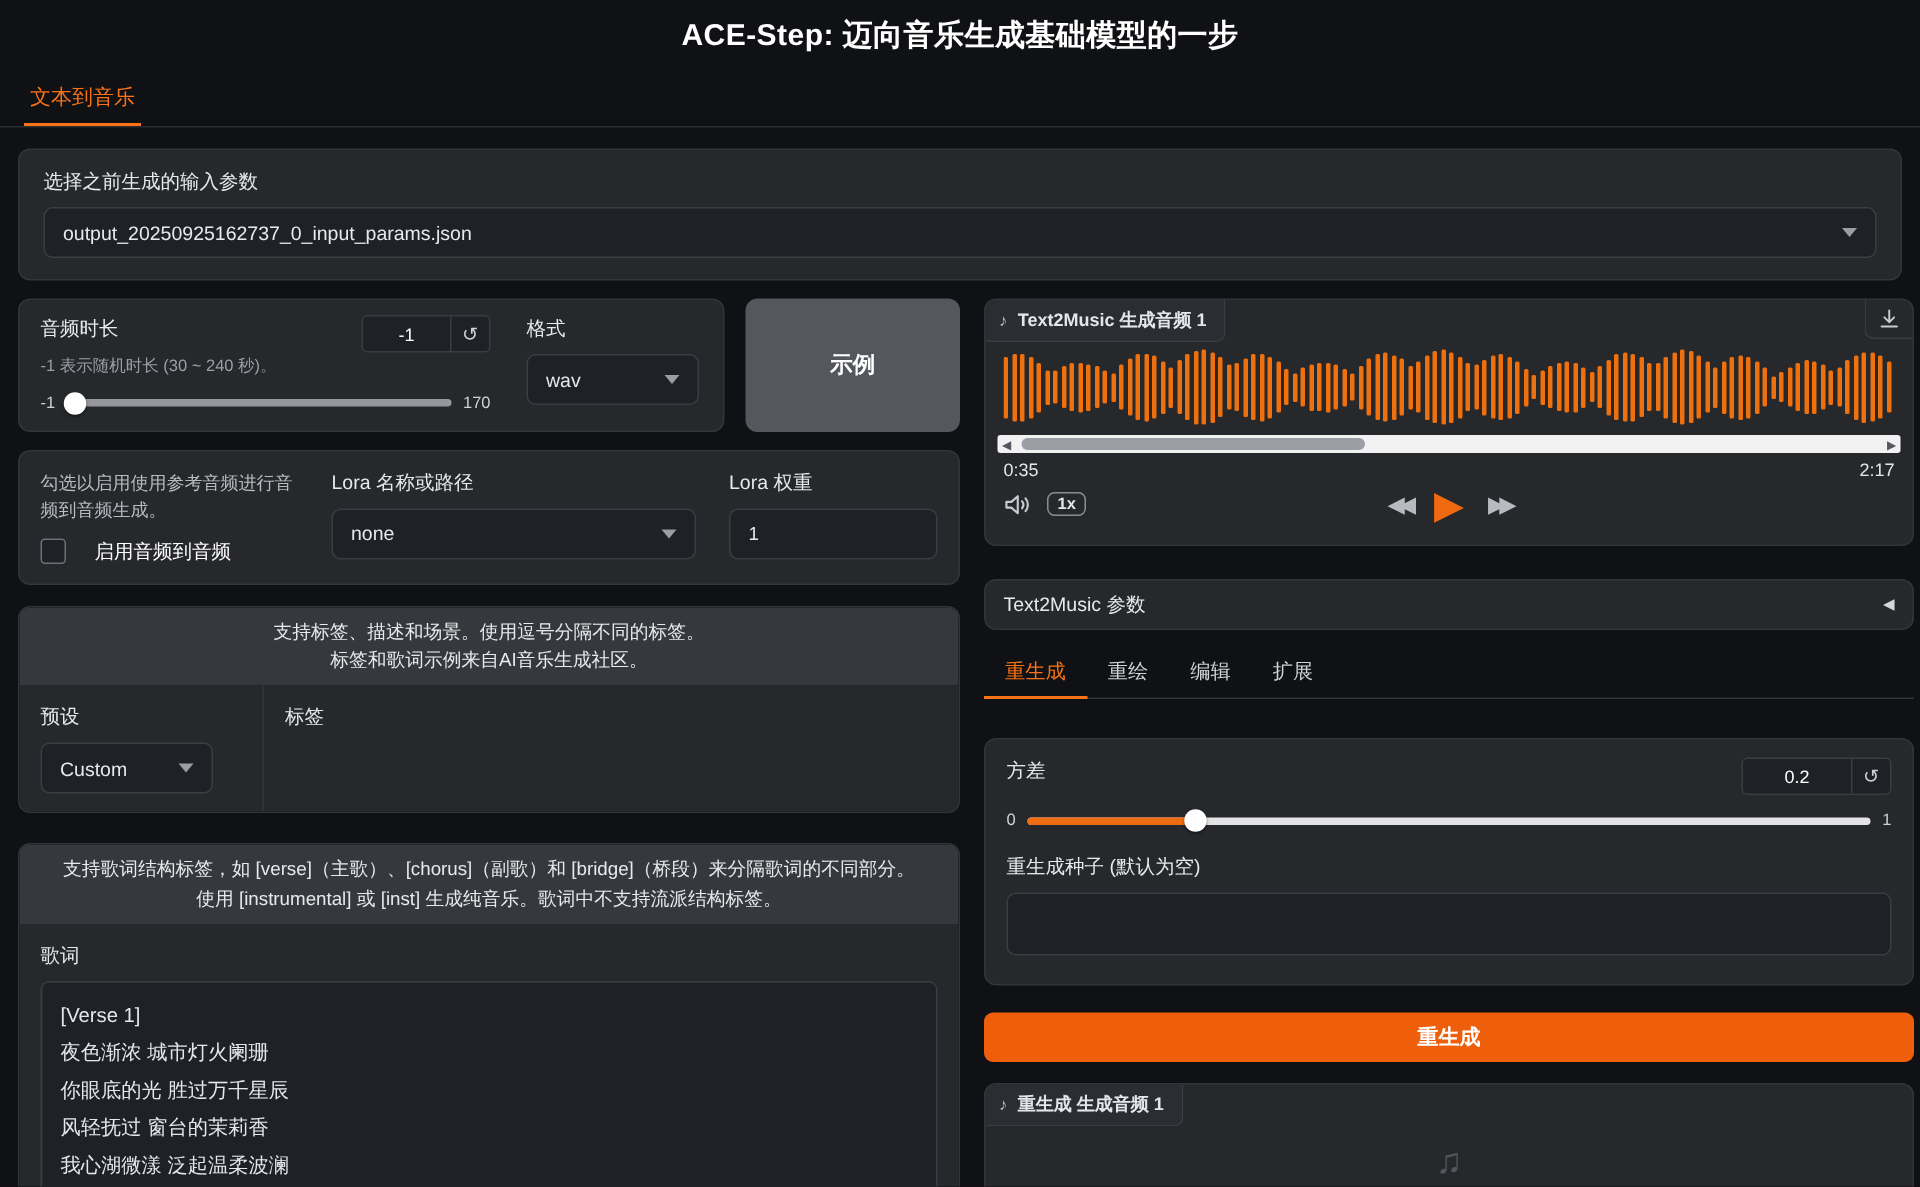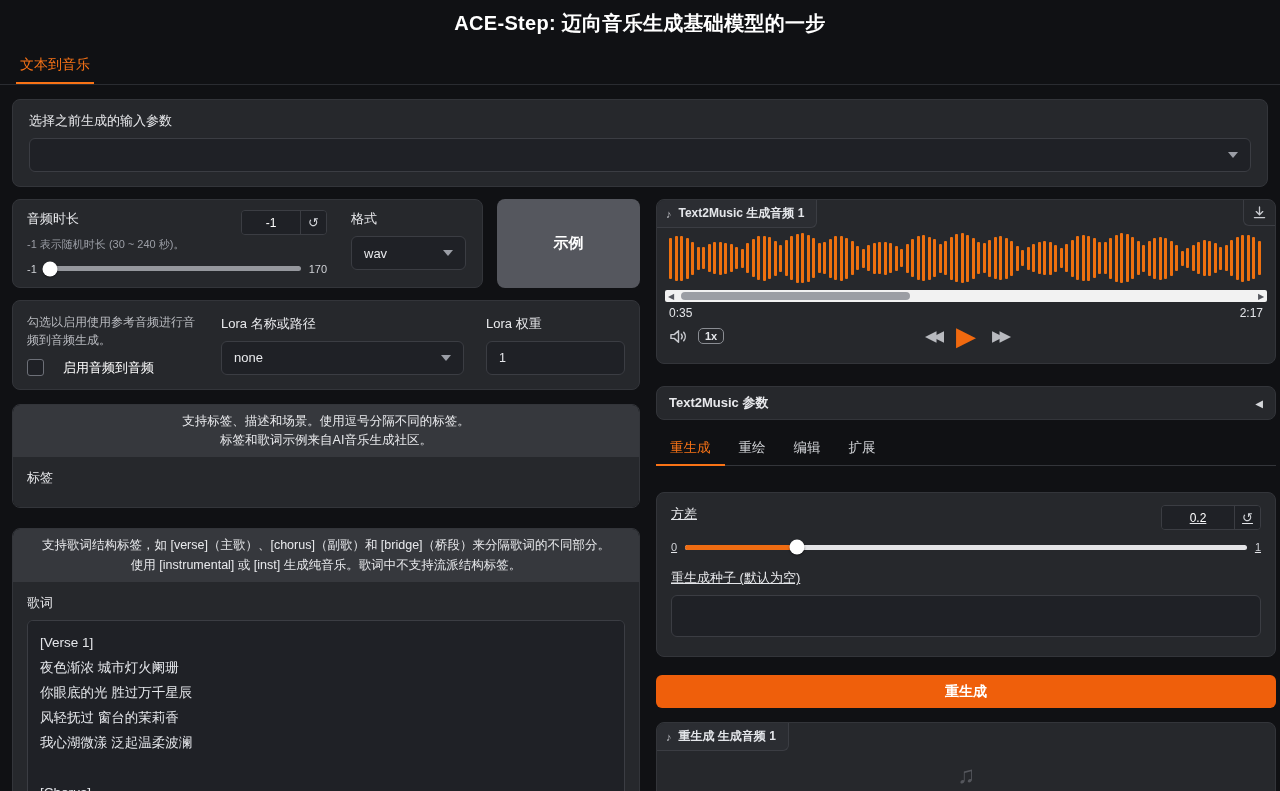--- a/index.html
+++ b/index.html
@@ -68,21 +68,21 @@
   .minmax { font-size:11px; color:#cfd1d6; }
   .track { position:relative; flex:1; height:5px; border-radius:3px; background:#95979d; }
   .track .fill { position:absolute; left:0; top:0; bottom:0; background:#ef6c12; border-radius:3px; }
   .track .handle { position:absolute; top:50%; transform:translate(-50%,-50%);
     width:15px; height:15px; border-radius:50%; background:#fff; box-shadow:0 1px 2px rgba(0,0,0,.5); cursor:pointer; }
   .fmt-col { flex:1; }
   .fmt-col .dropdown { width:115px; }
   .example-btn { flex:1; background:#55575e; border:none; border-radius:8px;
     color:#fff; font-size:15px; font-weight:bold; cursor:pointer; font-family:"Liberation Sans", sans-serif; }
   
-  .lora-group { margin-top:12px; padding:12px 14px; display:flex; gap:22px;align-items:center; }
+  .lora-group { margin-top:12px; padding:12px 14px; display:flex; gap:22px; }
   .lora-info-col { width:172px; flex:none; }
   .chk-row { display:flex; align-items:center; gap:19px; margin-top:10px; }
   .checkbox { width:17px; height:17px; border:1px solid #6d7078; border-radius:3px; background:#1f2126; cursor:pointer; }
   .chk-lbl { font-size:13px; color:#fff; font-weight:500; cursor:pointer; }
   .lora-name-col { width:243px; flex:none; }
   .lora-weight-col { flex:1; }
   .weight-input { height:34px; padding:0 12px; display:flex; align-items:center; }
   
   .banner-block { margin-top:14px; border:1px solid #33353a; border-radius:8px; overflow:hidden; }
   .banner { background:#36383d; padding:7px 10px; text-align:center;
@@ -113,26 +113,26 @@
     display:flex; align-items:center; }
   .vol-group { display:flex; align-items:center; gap:10px; }
   .speed-chip { border:1px solid #8a8d93; border-radius:5px; padding:1px 6px;
     font-size:11px; font-weight:bold; color:#e4e6ea; cursor:pointer; }
   .transport { position:absolute; left:50%; transform:translateX(-50%);
     display:flex; align-items:center; gap:16px; }
   .skip { color:#b8babf; font-size:15px; letter-spacing:-4px; cursor:pointer; }
   .play { color:#f0690f; font-size:26px; cursor:pointer; line-height:1; }
   .accordion { margin-top:22px; height:34px; background:#26282c; border:1px solid #33353a;
     border-radius:8px; display:flex; align-items:center; padding:0 12px; cursor:pointer; }
-  .accordion .acc-title { font-size:13px; font-weight:bold; color:#e8e9ec; }
+  .accordion .acc-title { font-size:13px; font-weight:normal; color:#e8e9ec; }
   .accordion .arrow { margin-left:auto; color:#d4d6da; font-size:10px; }
   .ptabs { margin-top:10px; display:flex; border-bottom:1px solid #33353a; }
   .ptab { padding:9px 14px 7px 14px; font-size:13.5px; color:#d0d2d6; cursor:pointer; font-weight:500; }
   .ptab.active { color:#f97316; border-bottom:2px solid #f97316; margin-bottom:-1px; }
-  .var-panel { margin-top:26px; padding:12px 14px 16px 14px;text-decoration:underline; }
+  .var-panel { margin-top:26px; padding:12px 14px 16px 14px; }
   .var-head { display:flex; align-items:flex-start; }
   .var-track { background:#e4e4e7; }
   .seed-lbl { margin-top:16px; }
   .seed-input { height:42px; }
   .regen-btn { margin-top:18px; width:100%; height:33px; border-radius:6px; font-size:14px; }
   .empty-audio { position:relative; margin-top:14px; height:106px; }
   .empty-note { position:absolute; top:50%; left:50%; transform:translate(-50%,-50%);
     color:#54565c; font-size:24px; }
   svg { display:block; }
 </style>
@@ -146,20 +146,21 @@
 <div class="tabbar">
   <div class="main-tab">文本到音乐</div>
 </div>
 
 <div class="content">
 
   <div class="row1">
     <div class="panel load-panel">
       <span class="lbl">选择之前生成的输入参数</span>
       <div class="dropdown">
+        <span>output_20250925162737_0_input_params.json</span>
         <span class="caret"></span>
       </div>
     </div>
   </div>
 
   <div class="cols">
 
     <div class="col-left">
 
       <div class="dur-row">
@@ -214,20 +215,27 @@
           </div>
         </div>
       </div>
 
       <div class="banner-block">
         <div class="banner">
           <div>支持标签、描述和场景。使用逗号分隔不同的标签。</div>
           <div>标签和歌词示例来自AI音乐生成社区。</div>
         </div>
         <div class="tags-body">
+          <div class="preset-col">
+            <span class="lbl">预设</span>
+            <div class="dropdown">
+              <span>Custom</span>
+              <span class="caret"></span>
+            </div>
+          </div>
           <div class="tags-col">
             <span class="lbl">标签</span>
           </div>
         </div>
       </div>
 
       <div class="banner-block" style="margin-top:20px;">
         <div class="banner">
           <div>支持歌词结构标签，如 [verse]（主歌）、[chorus]（副歌）和 [bridge]（桥段）来分隔歌词的不同部分。</div>
           <div>使用 [instrumental] 或 [inst] 生成纯音乐。歌词中不支持流派结构标签。</div>

